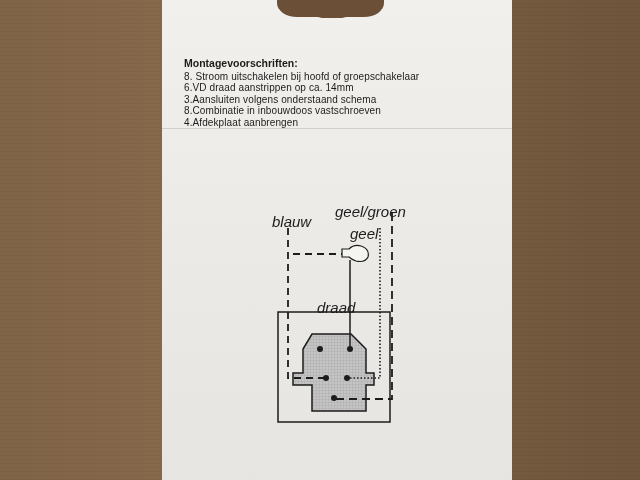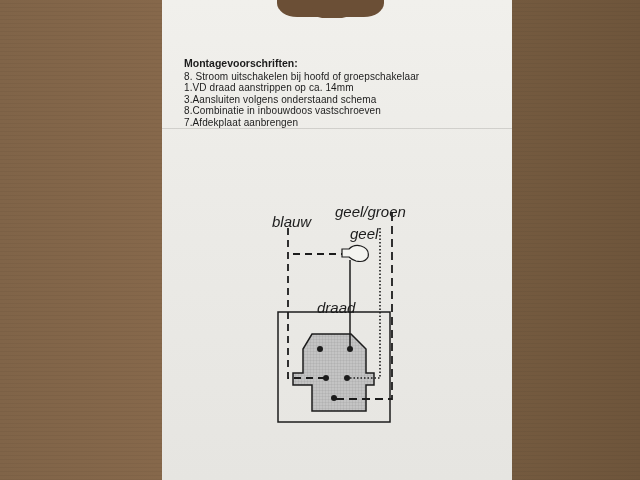--- a/index.html
+++ b/index.html
@@ -52,24 +52,24 @@
 
 <div class="card">
   <div class="hang-hole"></div>
   <div class="hang-hole-bump"></div>
   <div class="card-fold"></div>
 </div>
 
 <div class="instructions">
   <div class="title">Montagevoorschriften:</div>
   <div class="step">8. Stroom uitschakelen bij hoofd of groepschakelaar</div>
-  <div class="step">1.VD draad aanstrippen op ca. 14mm</div>
+  <div class="step">6.VD draad aanstrippen op ca. 14mm</div>
   <div class="step">3.Aansluiten volgens onderstaand schema</div>
   <div class="step">8.Combinatie in inbouwdoos vastschroeven</div>
-  <div class="step">7.Afdekplaat aanbrengen</div>
+  <div class="step">4.Afdekplaat aanbrengen</div>
 </div>
 
 <div class="diagram">
   <svg viewBox="0 0 170 235">
     <defs>
       <pattern id="grid" width="3" height="3" patternUnits="userSpaceOnUse">
         <rect width="3" height="3" fill="#c4c4c4"></rect>
         <path d="M0 0H3M0 0V3" stroke="#9a9a9a" stroke-width="0.5"></path>
       </pattern>
     </defs>

